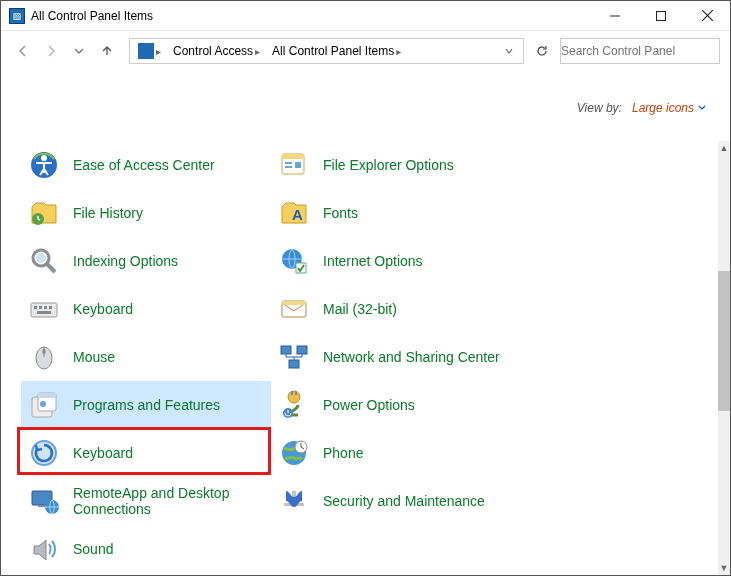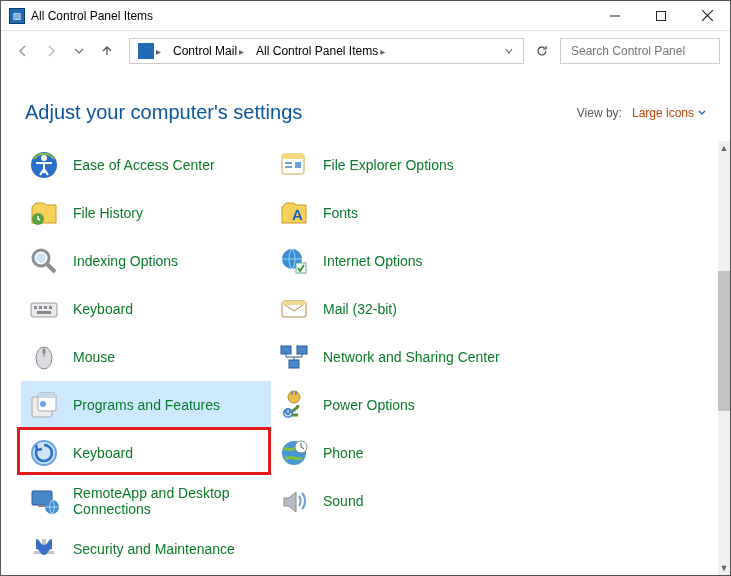--- a/index.html
+++ b/index.html
@@ -12,26 +12,26 @@
   .win-btn { width:46px; display:flex; align-items:center; justify-content:center; font-size:14px; color:#222;}
   
   .navbar { height:40px; display:flex; align-items:center; padding:0 10px; gap:4px; }
   .nav-arrow { width:24px; height:24px; display:flex; align-items:center; justify-content:center; color:#777; font-size:16px;}
   .nav-arrow.inactive{color:#bbb;}
   .address { flex:1; height:26px; border:1px solid #ccc; display:flex; align-items:center; padding:0 4px; font-size:12px; gap:4px; margin-left:6px; }
   .address .seg { display:flex; align-items:center; gap:2px; padding:2px 4px;}
   .crumb-chev{color:#666;font-size:10px;}
   .addr-drop { margin-left:auto; color:#666; font-size:10px; padding:0 6px;}
   .refresh { width:28px; height:26px; display:flex;align-items:center;justify-content:center;font-size:14px;color:#333;border:1px solid transparent;}
-  .search { width:160px; height:26px; border:1px solid #ccc; display:flex; align-items:center; padding:0 10px; color:#888; font-size:12px; gap:6px;}
+  .search { width:160px; height:26px; border:1px solid #ccc; display:flex; align-items:center; padding:0 0; color:#888; font-size:12px; gap:6px;}
   .search input{border:none;outline:none;font-size:12px;color:#555;width:100%;}
   
   .header-row { padding: 30px 24px 10px 24px; display:flex; align-items:center;}
   .header-row h1 { color:#0a56a0; font-weight:400; font-size:20px;}
-  .viewby { margin-left:auto; display:flex; align-items:center; gap:10px; font-size:12px;}
+  .viewby { margin-left:auto; display:flex; align-items:center; gap:10px; font-size:12px;font-style:italic;}
   .viewby .lbl{color:#555;}
   .viewby .val{color:#c2410c; display:flex; align-items:center; gap:4px;}
   
   .content { position:absolute; top:140px; bottom:0; left:0; right:12px; overflow:hidden; padding:0 2px 0 20px;}
   .grid { display:grid; grid-template-columns: 250px 250px; column-gap:0; row-gap:0;}
   .item { display:flex; align-items:center; height:48px; gap:12px; padding:4px 6px; cursor:pointer;}
   .item.selected{background:#cde8ff;}
   .item .ic { width:34px; height:34px; display:flex;align-items:center;justify-content:center; font-size:26px; flex-shrink:0;}
   .item .lbl{ color:#0b7a2b; font-size:14px; line-height:1.15;}
   .highlight { position:absolute; border:3px solid #e21a1a; pointer-events:none;}
@@ -88,21 +88,21 @@
     <svg width="16" height="16">
         <path d="M8 12 L8 4 M4 8 L8 4 L12 8" fill="none" stroke="#555" stroke-width="1.3"></path>
       </svg>
   </div>
   <div class="address">
     <span class="seg">
       <span style="width:16px;height:16px;background:#1e6ab3;display:inline-block;"></span>
       <span class="crumb-chev">▸</span>
     </span>
     <span class="seg">
-      <span>Control Mail</span>
+      <span>Control Access</span>
       <span class="crumb-chev">▸</span>
     </span>
     <span class="seg">
       <span>All Control Panel Items</span>
       <span class="crumb-chev">▸</span>
     </span>
     <span class="addr-drop">
       <svg width="8" height="8">
           <path d="M1 2 L4 6 L7 2" fill="none" stroke="#666" stroke-width="1.2"></path>
         </svg>
@@ -112,21 +112,20 @@
     <svg width="14" height="14">
         <path d="M11 7a4 4 0 1 1-1.5-3.1M11 2v3h-3" fill="none" stroke="#333" stroke-width="1.1"></path>
       </svg>
   </div>
   <div class="search">
     <input placeholder="Search Control Panel" style="">
   </div>
 </div>
 
 <div class="header-row">
-  <h1>Adjust your computer's settings</h1>
   <div class="viewby">
     <span class="lbl">View by:</span>
     <span class="val">
       <span>Large icons</span>
       <svg width="8" height="8">
           <path d="M1 2 L4 5 L7 2" fill="none" stroke="#0a56a0" stroke-width="1.2"></path>
         </svg>
     </span>
   </div>
 </div>
@@ -294,35 +293,35 @@
             <rect x="10" y="20" width="8" height="2" fill="#888"></rect>
             <circle cx="24" cy="22" r="7" fill="#3b8ed6"></circle>
             <path d="M17 22h14M24 15c3 3 3 11 0 14M24 15c-3 3-3 11 0 14" stroke="#cfe7f7" fill="none" stroke-width="0.8"></path>
           </svg>
         </span>
         <span class="lbl">RemoteApp and Desktop Connections</span>
       </div>
       <div class="item">
         <span class="ic">
           <svg width="32" height="32" viewBox="0 0 32 32">
-            <path d="M6 13h5l7-6v20l-7-6H6z" fill="#b7bcc4" stroke="#888"></path>
-            <path d="M21 11c2 2 2 8 0 10M24 8c4 4 4 12 0 16" stroke="#6a9edb" fill="none" stroke-width="2"></path>
-          </svg>
-        </span>
-        <span class="lbl">Sound</span>
-      </div>
-      <div class="item">
-        <span class="ic">
-          <svg width="32" height="32" viewBox="0 0 32 32">
             <rect x="6" y="18" width="20" height="3" fill="#c0c4ca"></rect>
             <rect x="14" y="6" width="4" height="14" fill="#c0c4ca"></rect>
             <path d="M8 6c4 0 4 6 8 6s4-6 8-6v10c-4 0-4 6-8 6s-4-6-8-6z" fill="#3b6fc7"></path>
           </svg>
         </span>
         <span class="lbl">Security and Maintenance</span>
+      </div>
+      <div class="item">
+        <span class="ic">
+          <svg width="32" height="32" viewBox="0 0 32 32">
+            <path d="M6 13h5l7-6v20l-7-6H6z" fill="#b7bcc4" stroke="#888"></path>
+            <path d="M21 11c2 2 2 8 0 10M24 8c4 4 4 12 0 16" stroke="#6a9edb" fill="none" stroke-width="2"></path>
+          </svg>
+        </span>
+        <span class="lbl">Sound</span>
       </div>
     </div>
   <div class="highlight" id="hl" style="left: 16px; top: 286px; width: 254px; height: 48px;"></div>
 </div>
 
 <div class="scrollbar">
   <div class="scroll-up">▲</div>
   <div class="thumb" style="top:130px;height:140px;"></div>
   <div class="scroll-dn" style="position:absolute;bottom:0;left:0;right:0;">▼</div>
 </div>

